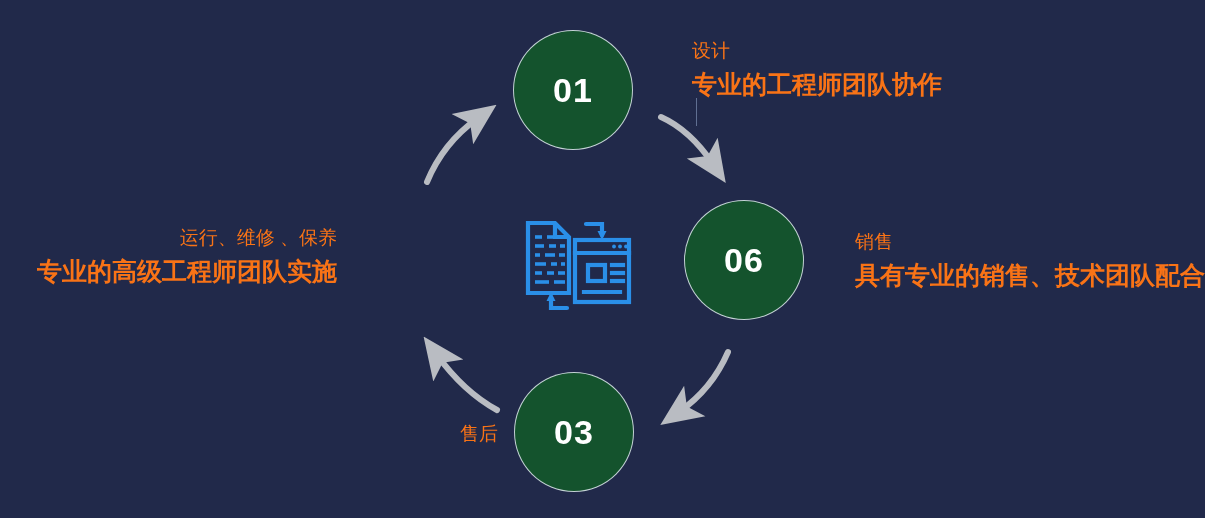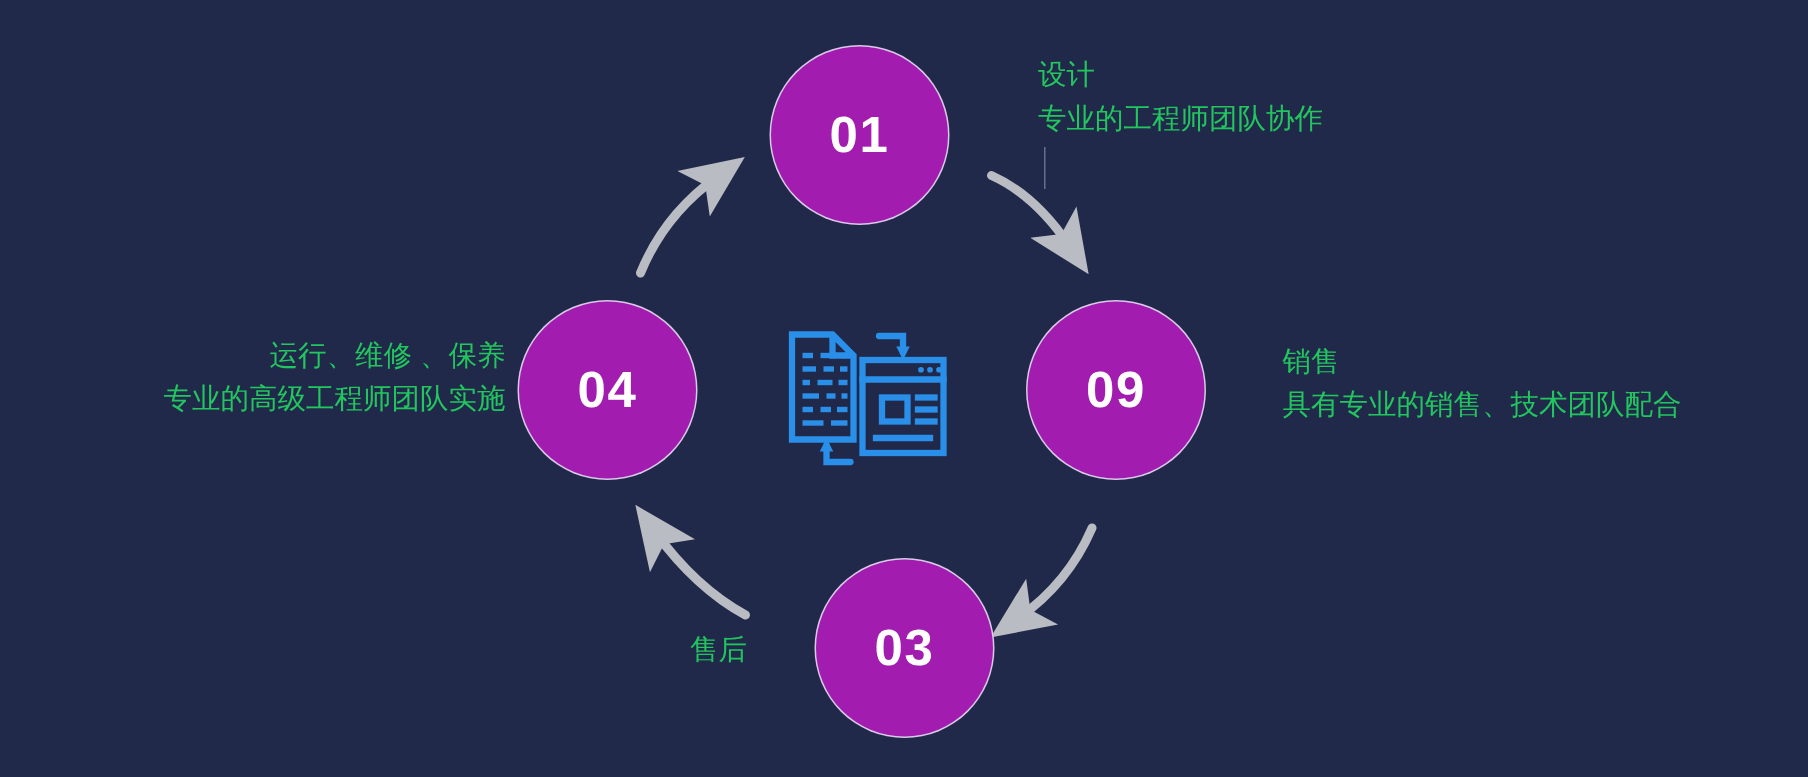--- a/index.html
+++ b/index.html
@@ -15,55 +15,56 @@
     overflow: hidden;
     font-family: "Liberation Sans", "DejaVu Sans", sans-serif;
   }
 
   
   .node {
     position: absolute;
     width: 120px;
     height: 120px;
     border-radius: 50%;
-    background: #a21caf;
+    background: #14532d;
     border: 1.5px solid rgba(226, 233, 242, 0.85);
     box-sizing: border-box;
     display: flex;
     align-items: center;
     justify-content: center;
   }
   .node-num {
     color: #ffffff;
     font-size: 34px;
     font-weight: bold;
     letter-spacing: 1px;
     line-height: 1;
     user-select: none;
   }
   #node-01 { left: 513px; top: 30px; }
   #node-02 { left: 684px; top: 200px; }
-  #node-03 { left: 543px; top: 372px; }
+  #node-03 { left: 514px; top: 372px; }
   #node-04 { left: 345px; top: 200px; }
 
   
   .label {
     position: absolute;
-    color: #22c55e;
+    color: #f97316;
     line-height: 1.5;
     white-space: nowrap;
     user-select: none;
   }
   .label .title {
     display: block;
     font-size: 19px;
   }
   .label .desc {
     display: block;
-    font-size: 19px;
+    font-size: 25px;
+    font-weight: bold;
   }
   .label.left-align  { text-align: left; }
   .label.right-align { text-align: right; }
 
   #label-01 { left: 692px; top: 37px;  text-align: left; }
   #label-02 { left: 827px; top: 228px; text-align: left; margin-left: 28px; }
   #label-03 { right: 707px; top: 420px; }
   #label-04 { right: 868px; top: 224px; text-align: right; }
 
   
@@ -165,27 +166,24 @@
     <g fill="#2a8fe8">
       <path d="M80,30 L75.5,21 L84.5,21 Z"></path>
       <path d="M29,82 L24.5,91 L33.5,91 Z"></path>
     </g>
   </svg>
 
   <div class="node" id="node-01">
     <span class="node-num">01</span>
   </div>
   <div class="node" id="node-02">
-    <span class="node-num">09</span>
+    <span class="node-num">06</span>
   </div>
   <div class="node" id="node-03">
     <span class="node-num">03</span>
-  </div>
-  <div class="node" id="node-04">
-    <span class="node-num">04</span>
   </div>
 
   <div class="label left-align" id="label-01">
     <span class="title">设计</span>
     <span class="desc">专业的工程师团队协作</span>
   </div>
 
   <div class="label left-align" id="label-02">
     <span class="title">销售</span>
     <span class="desc">具有专业的销售、技术团队配合</span>

